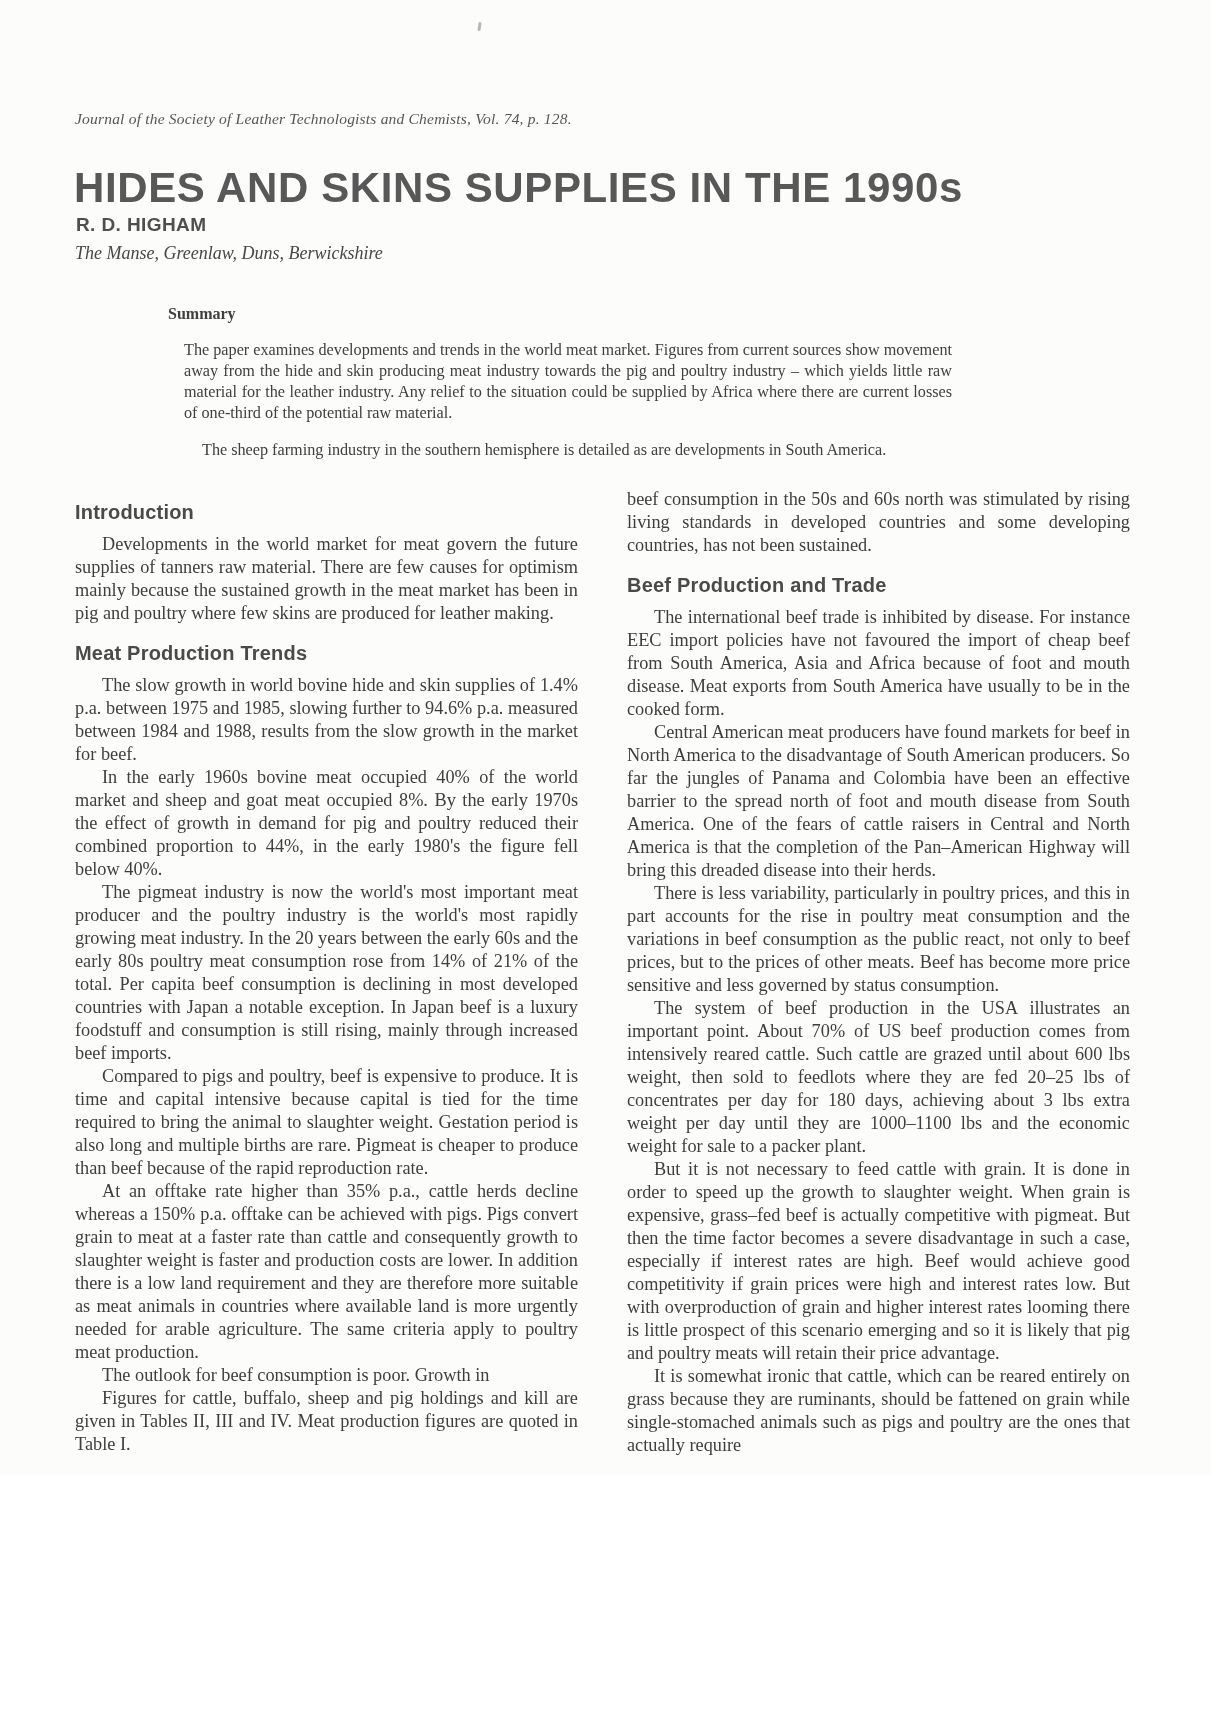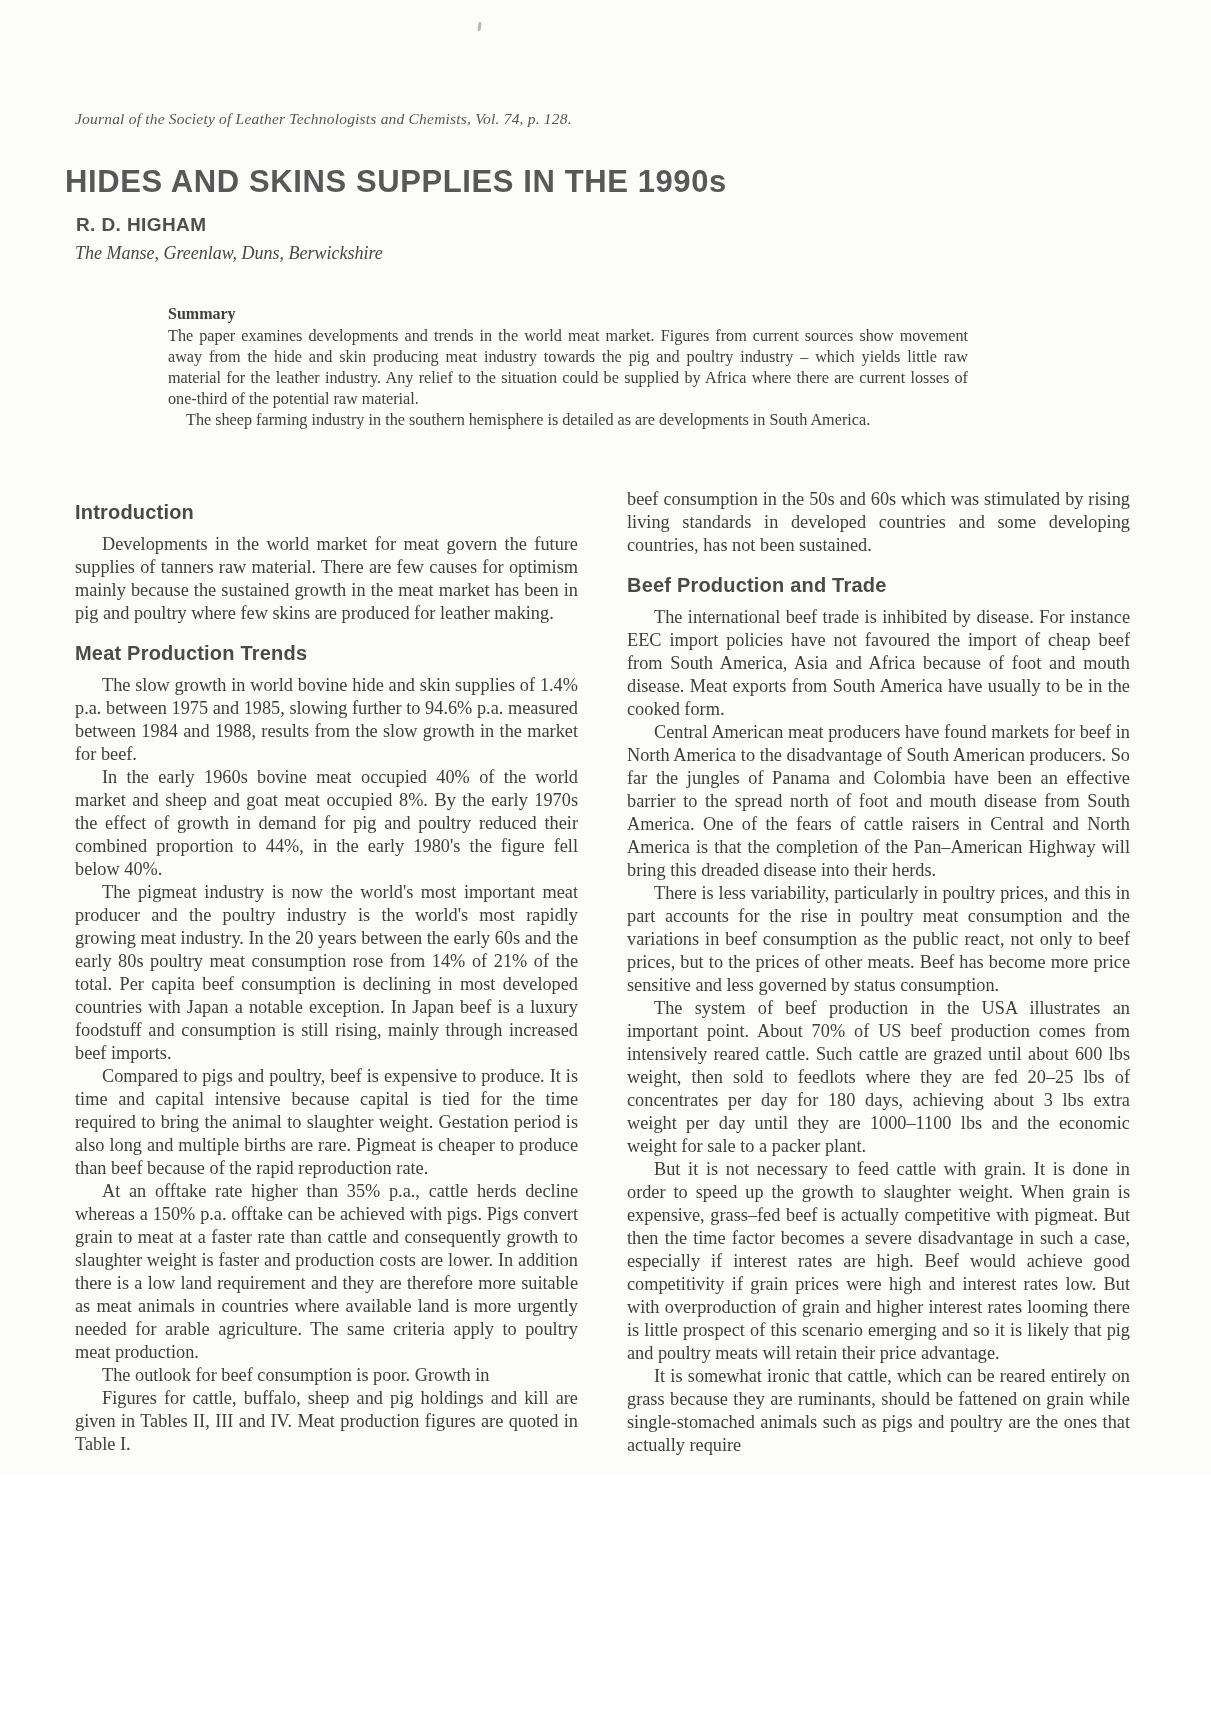--- a/index.html
+++ b/index.html
@@ -14,39 +14,39 @@
   .scan-speck{
     position:absolute;left:478px;top:22px;width:3px;height:9px;
     background:#9a9a9a;transform:rotate(8deg);border-radius:2px;opacity:.7;
   }
   .journal-line{
     position:absolute;left:75px;top:110px;
     font-style:italic;font-size:15.5px;color:#565656;letter-spacing:.2px;
     white-space:nowrap;
   }
   .title{
-    position:absolute;left:65px;top:164px;
+    position:absolute;left:74px;top:164px;
     font-family:"Liberation Sans", sans-serif;font-weight:bold;
-    font-size:31px;color:#585858;letter-spacing:.6px;white-space:nowrap;
+    font-size:42px;color:#585858;letter-spacing:.6px;white-space:nowrap;
   }
   .author{
     position:absolute;left:76px;top:214px;
     font-family:"Liberation Sans", sans-serif;font-weight:bold;
     font-size:19px;color:#4f4f4f;letter-spacing:.4px;
   }
   .affiliation{
     position:absolute;left:75px;top:243px;
     font-style:italic;font-size:18px;color:#474747;
   }
   .summary{
     position:absolute;left:168px;top:303px;width:800px;
     font-size:16.2px;line-height:21px;text-align:justify;color:#404040;
   }
   .summary-heading{font-weight:bold;margin:0 0 2px 0;font-size:16px;}
-  .summary p{margin:0;}
+  .summary p{margin:16px;}
   .summary p.indent{text-indent:18px;}
   .columns{
     position:absolute;left:75px;top:488px;width:1055px;
     display:flex;gap:49px;
   }
   .col{
     width:503px;
     font-size:18.3px;line-height:23px;text-align:justify;color:#3e3e3e;
   }
   .col p{margin:0;text-indent:27px;}
@@ -96,21 +96,21 @@
       <p>The slow growth in world bovine hide and skin supplies of 1.4% p.a. between 1975 and 1985, slowing further to 94.6% p.a. measured between 1984 and 1988, results from the slow growth in the market for beef.</p>
       <p>In the early 1960s bovine meat occupied 40% of the world market and sheep and goat meat occupied 8%. By the early 1970s the effect of growth in demand for pig and poultry reduced their combined proportion to 44%, in the early 1980's the figure fell below 40%.</p>
       <p>The pigmeat industry is now the world's most important meat producer and the poultry industry is the world's most rapidly growing meat industry. In the 20 years between the early 60s and the early 80s poultry meat consumption rose from 14% of 21% of the total. Per capita beef consumption is declining in most developed countries with Japan a notable exception. In Japan beef is a luxury foodstuff and consumption is still rising, mainly through increased beef imports.</p>
       <p>Compared to pigs and poultry, beef is expensive to produce. It is time and capital intensive because capital is tied for the time required to bring the animal to slaughter weight. Gestation period is also long and multiple births are rare. Pigmeat is cheaper to produce than beef because of the rapid reproduction rate.</p>
       <p>At an offtake rate higher than 35% p.a., cattle herds decline whereas a 150% p.a. offtake can be achieved with pigs. Pigs convert grain to meat at a faster rate than cattle and consequently growth to slaughter weight is faster and production costs are lower. In addition there is a low land requirement and they are therefore more suitable as meat animals in countries where available land is more urgently needed for arable agriculture. The same criteria apply to poultry meat production.</p>
       <p>The outlook for beef consumption is poor. Growth in</p>
       <p>Figures for cattle, buffalo, sheep and pig holdings and kill are given in Tables II, III and IV. Meat production figures are quoted in Table I.</p>
     </div>
 
     <div class="col">
-      <p class="no-indent">beef consumption in the 50s and 60s which was stimulated by rising living standards in developed countries and some developing countries, has not been sustained.</p>
+      <p class="no-indent">beef consumption in the 50s and 60s north was stimulated by rising living standards in developed countries and some developing countries, has not been sustained.</p>
 
       <div class="section-heading">Beef Production and Trade</div>
       <p>The international beef trade is inhibited by disease. For instance EEC import policies have not favoured the import of cheap beef from South America, Asia and Africa because of foot and mouth disease. Meat exports from South America have usually to be in the cooked form.</p>
       <p>Central American meat producers have found markets for beef in North America to the disadvantage of South American producers. So far the jungles of Panama and Colombia have been an effective barrier to the spread north of foot and mouth disease from South America. One of the fears of cattle raisers in Central and North America is that the completion of the Pan–American Highway will bring this dreaded disease into their herds.</p>
       <p>There is less variability, particularly in poultry prices, and this in part accounts for the rise in poultry meat consumption and the variations in beef consumption as the public react, not only to beef prices, but to the prices of other meats. Beef has become more price sensitive and less governed by status consumption.</p>
       <p>The system of beef production in the USA illustrates an important point. About 70% of US beef production comes from intensively reared cattle. Such cattle are grazed until about 600 lbs weight, then sold to feedlots where they are fed 20–25 lbs of concentrates per day for 180 days, achieving about 3 lbs extra weight per day until they are 1000–1100 lbs and the economic weight for sale to a packer plant.</p>
       <p>But it is not necessary to feed cattle with grain. It is done in order to speed up the growth to slaughter weight. When grain is expensive, grass–fed beef is actually competitive with pigmeat. But then the time factor becomes a severe disadvantage in such a case, especially if interest rates are high. Beef would achieve good competitivity if grain prices were high and interest rates low. But with overproduction of grain and higher interest rates looming there is little prospect of this scenario emerging and so it is likely that pig and poultry meats will retain their price advantage.</p>
       <p>It is somewhat ironic that cattle, which can be reared entirely on grass because they are ruminants, should be fattened on grain while single-stomached animals such as pigs and poultry are the ones that actually require</p>
     </div>
 

